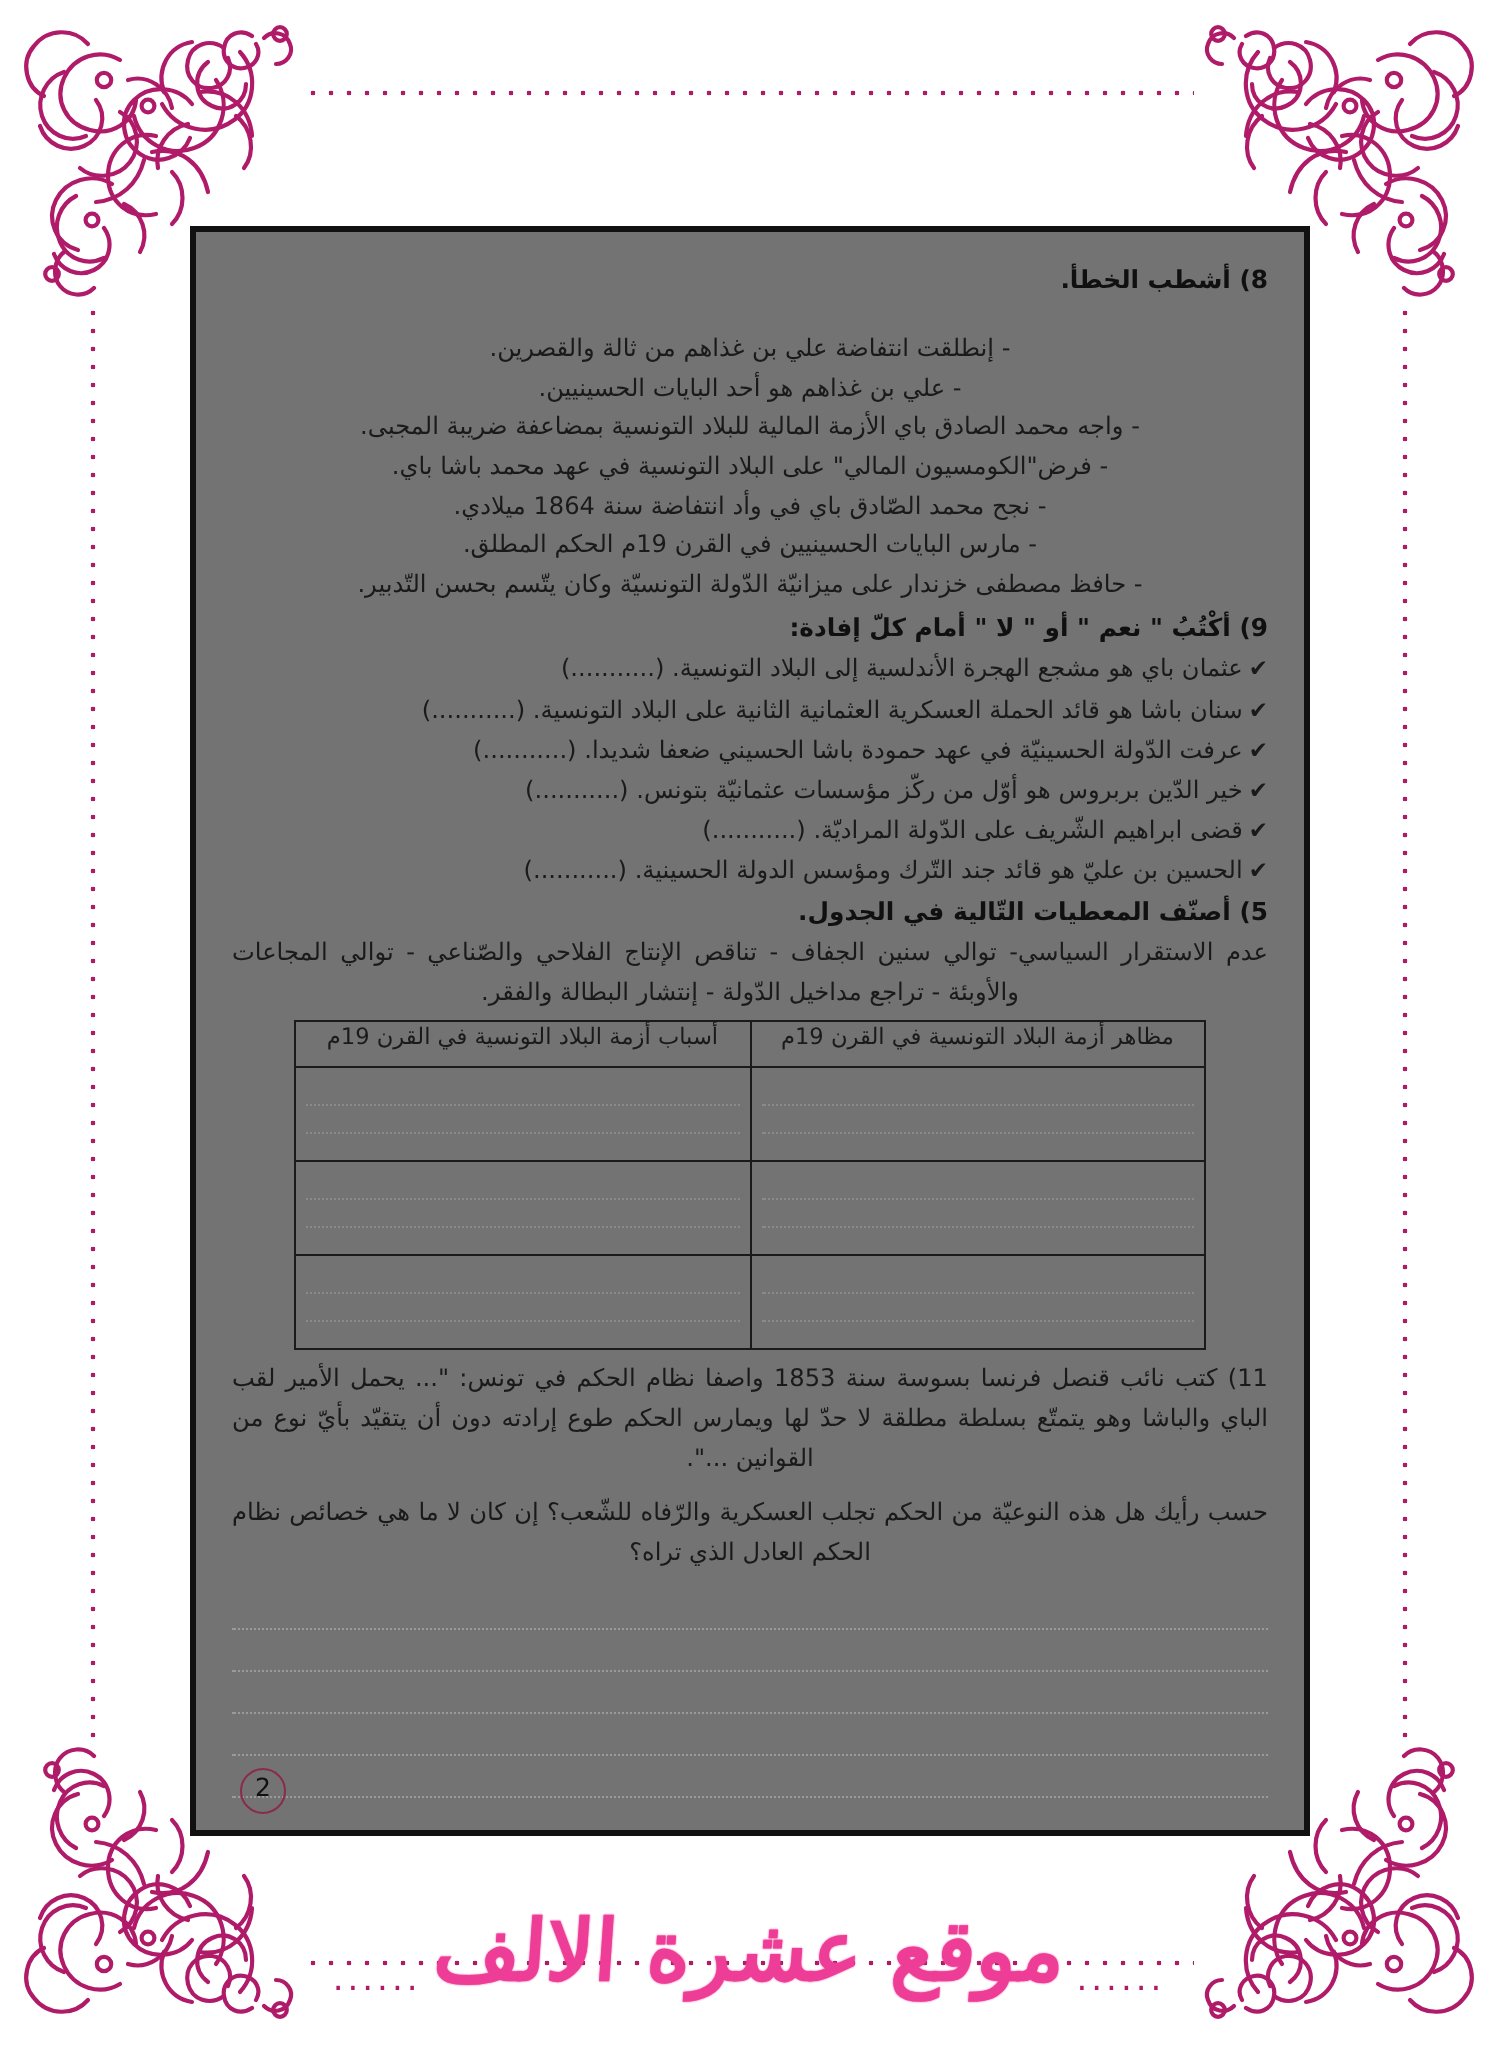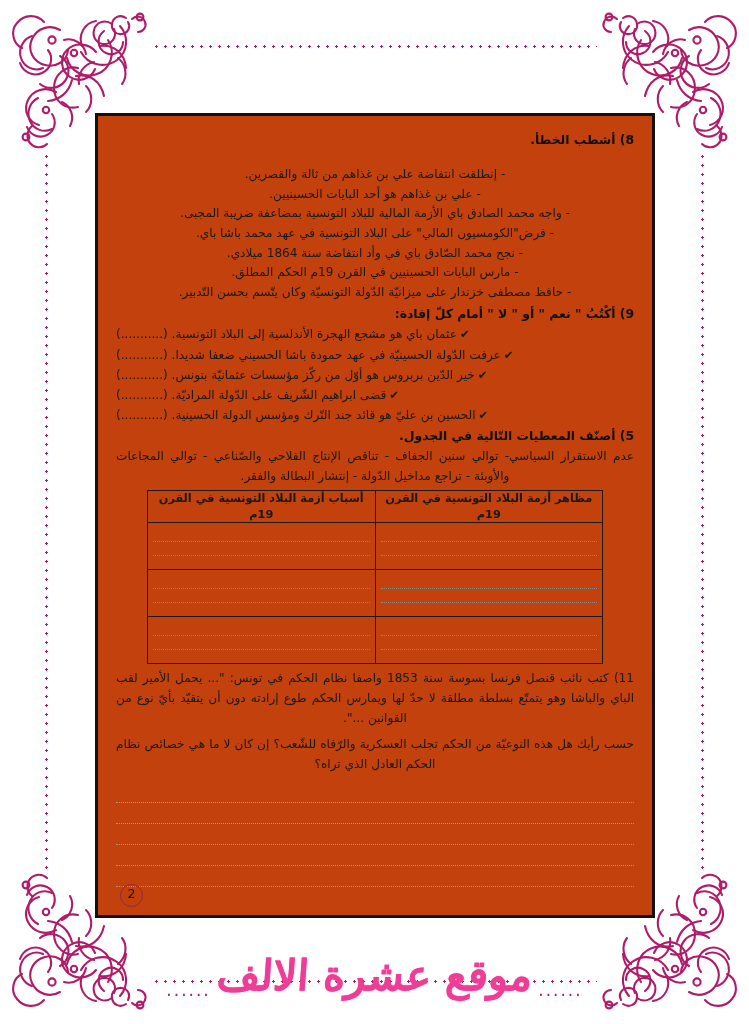--- a/index.html
+++ b/index.html
@@ -59,21 +59,21 @@
   .dot-right { right: 44px; }
 
   
   .sheet-frame {
     position: absolute;
     top: 113px;
     left: 95px;
     width: 560px;
     height: 805px;
     border: 3px solid #111111;
-    background: #c2410c;
+    background: #737373;
     box-sizing: border-box;
     z-index: 1;
   }
   .sheet-inner {
     position: absolute;
     top: 14px;
     right: 18px;
     left: 18px;
     bottom: 10px;
     font-family: "DejaVu Sans", "Liberation Sans", sans-serif;
@@ -106,21 +106,21 @@
     content: "- ";
   }
   ul.check-list {
     list-style: none;
     margin: 0 0 1px 0;
     padding: 0;
   }
   ul.check-list li {
     font-size: 12.1px;
     line-height: 1.66;
-    text-align: left;
+    text-align: right;
     color: #1a1a1a;
     white-space: nowrap;
   }
   ul.check-list li .tick {
     color: #1a1a1a;
     font-size: 11.5px;
     margin-left: 3px;
   }
 
   .givens {
@@ -140,21 +140,21 @@
     table-layout: fixed;
   }
   .class-table th,
   .class-table td {
     border: 1px solid #1a1a1a;
     padding: 0;
     vertical-align: top;
   }
   .class-table th {
     font-size: 11.3px;
-    font-weight: 700;
+    font-weight: 400;
     text-align: center;
     height: 22px;
     padding: 0 4px;
     line-height: 1.35;
     color: #1a1a1a;
   }
   .class-table td {
     height: 38px;
     padding: 5px 5px 3px 5px;
   }
@@ -407,20 +407,21 @@
         <li>نجح محمد الصّادق باي في وأد انتفاضة سنة 1864 ميلادي.</li>
         <li>مارس البايات الحسينيين في القرن 19م الحكم المطلق.</li>
         <li>حافظ مصطفى خزندار على ميزانيّة الدّولة التونسيّة وكان يتّسم بحسن التّدبير.</li>
       </ul>
     </div>
 
     <div>
       <p class="q-head">9) أكْتُبُ " نعم " أو " لا " أمام كلّ إفادة:</p>
       <ul class="check-list">
         <li><span class="tick">✔</span><span>عثمان باي هو مشجع الهجرة الأندلسية إلى البلاد التونسية. (...........)</span></li>
+        <li><span class="tick">✔</span><span>سنان باشا هو قائد الحملة العسكرية العثمانية الثانية على البلاد التونسية. (...........)</span></li>
         <li><span class="tick">✔</span><span>عرفت الدّولة الحسينيّة في عهد حمودة باشا الحسيني ضعفا شديدا. (...........)</span></li>
         <li><span class="tick">✔</span><span>خير الدّين بربروس هو أوّل من ركّز مؤسسات عثمانيّة بتونس. (...........)</span></li>
         <li><span class="tick">✔</span><span>قضى ابراهيم الشّريف على الدّولة المراديّة. (...........)</span></li>
         <li><span class="tick">✔</span><span>الحسين بن عليّ هو قائد جند التّرك ومؤسس الدولة الحسينية. (...........)</span></li>
       </ul>
     </div>
 
     <div>
       <p class="q-head">5) أصنّف المعطيات التّالية في الجدول.</p>
       <p class="givens">عدم الاستقرار السياسي- توالي سنين الجفاف - تناقص الإنتاج الفلاحي والصّناعي - توالي المجاعات والأوبئة - تراجع مداخيل الدّولة - إنتشار البطالة والفقر.</p>

